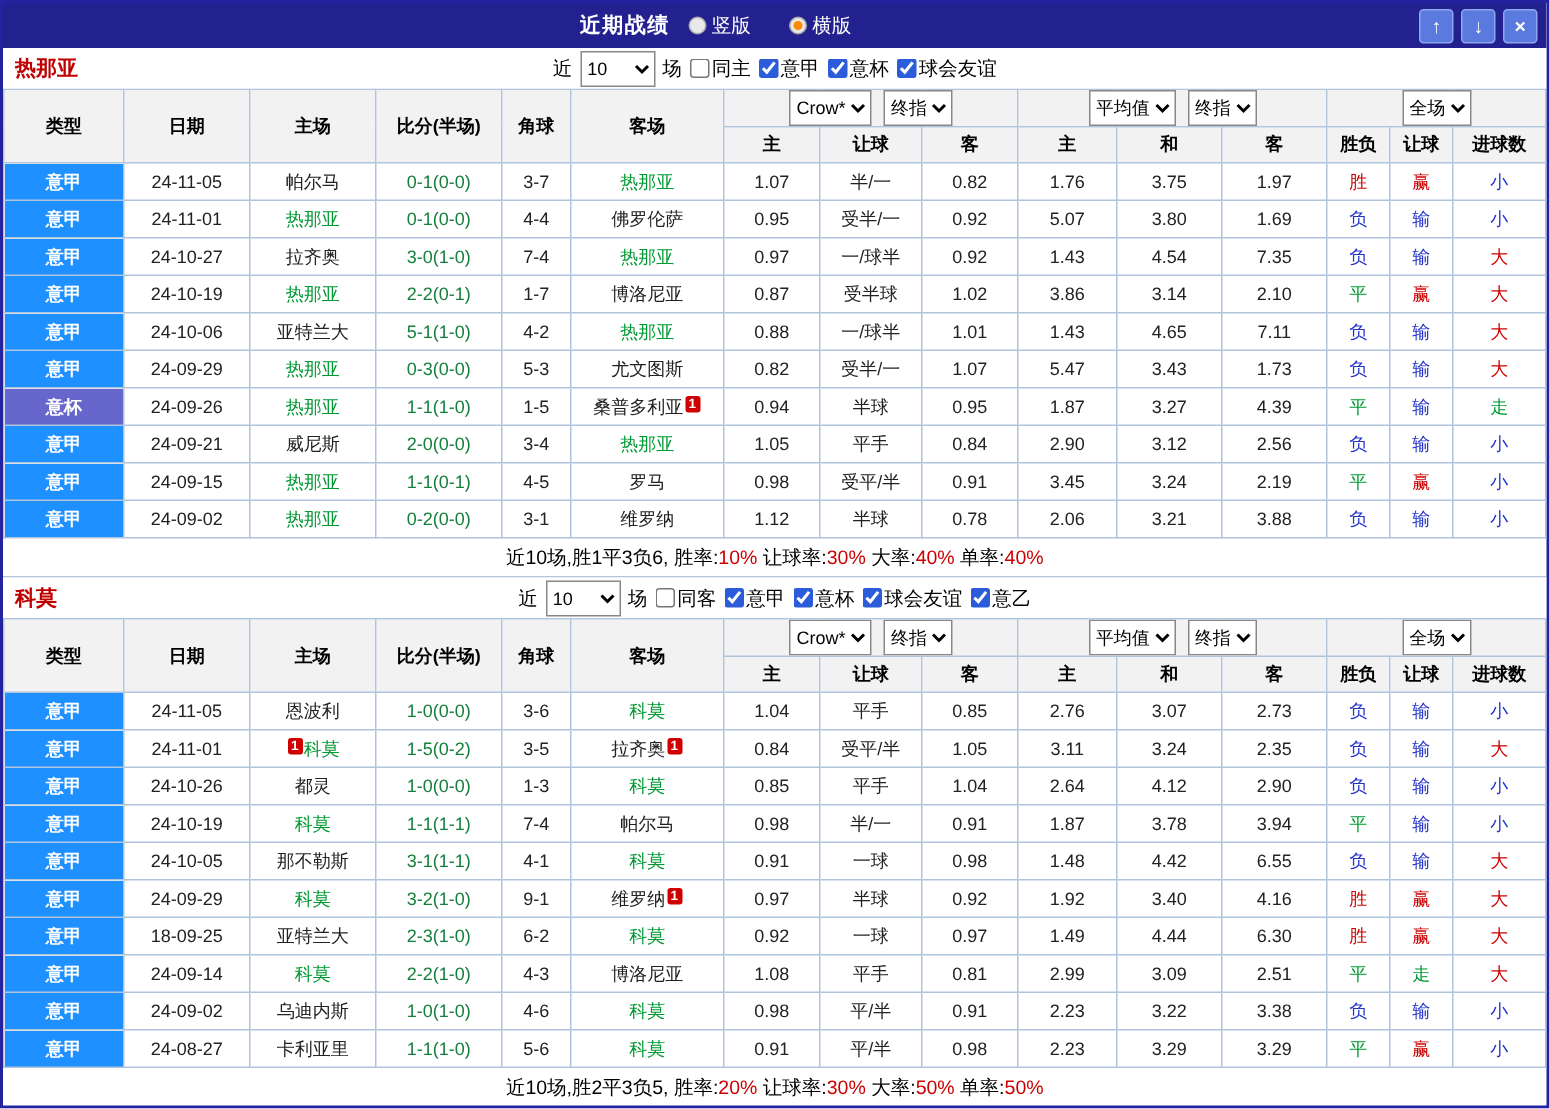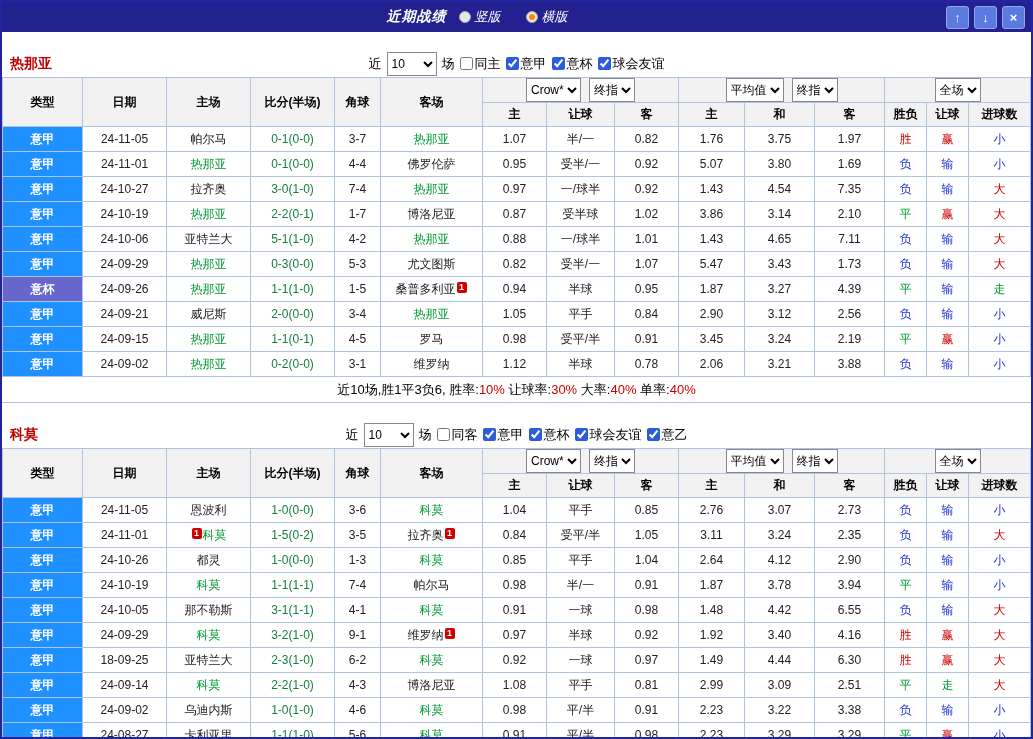--- a/index.html
+++ b/index.html
@@ -1,28 +1,28 @@
 <!DOCTYPE html>
 <html><head>
 <meta charset="utf-8">
 <style>
   *{box-sizing:border-box;margin:0;padding:0;}
   html,body{width:1033px;height:739px;}
   body{font-family:"Liberation Sans","DejaVu Sans",sans-serif;background:#fff;}
   .page{width:1033px;height:739px;border:2px solid #2323a0;display:flex;flex-direction:column;overflow:hidden;background:#fff;}
   .titlebar{height:30px;min-height:30px;background:#23218f;display:flex;align-items:center;color:#fff;position:relative;padding:0 6px;}
-  .titlebar-center{flex:1;display:flex;justify-content:center;align-items:flex-end;gap:12px;font-style:italic;}
+  .titlebar-center{flex:1;display:flex;justify-content:center;align-items:flex-end;gap:12px;}
   .title{font-weight:bold;font-size:14px;letter-spacing:1px;}
   .radio-group{display:flex;align-items:center;gap:25px;font-size:13px;}
   .radio{display:inline-flex;align-items:center;gap:4px;cursor:pointer;}
   .radio-dot{width:12px;height:12px;border-radius:50%;background:#e8e8e8;border:1px solid #aaa;position:relative;display:inline-block;}
   .radio-dot.on::after{content:"";position:absolute;left:2px;top:2px;right:2px;bottom:2px;border-radius:50%;background:#ff8a00;}
   .titlebar-buttons{display:flex;gap:5px;align-items:center;}
   .tb-btn{width:23px;height:23px;background:#5a7ae0;border:1px solid #8fa6ef;border-radius:3px;color:#fff;font-size:13px;font-weight:bold;cursor:pointer;display:flex;align-items:center;justify-content:center;font-family:inherit;}
-  .section{display:flex;flex-direction:column;margin-top:18px;}
+  .section{display:flex;flex-direction:column;}
   .filter-row{height:27px;min-height:27px;display:flex;align-items:center;position:relative;font-size:13px;background:#fff;}
   .team-name{position:absolute;left:8px;color:#c00000;font-weight:bold;font-size:14px;}
   .filter-controls{margin:0 auto;display:flex;align-items:center;gap:5px;}
   .chk{display:inline-flex;align-items:center;gap:2px;cursor:pointer;}
   input[type=checkbox]{width:13px;height:13px;accent-color:#2b5cd9;margin:0;}
   select{font-family:inherit;font-size:12px;border:1px solid #888;background:#fff;height:24px;}
   .count-select{width:50px;}
   .hdr-select{margin:0 4px;}
   table{width:100%;border-collapse:collapse;table-layout:fixed;font-size:12px;}
   th,td{border:1px solid #b0c4de;text-align:center;white-space:nowrap;overflow:hidden;padding:0 1px;}

